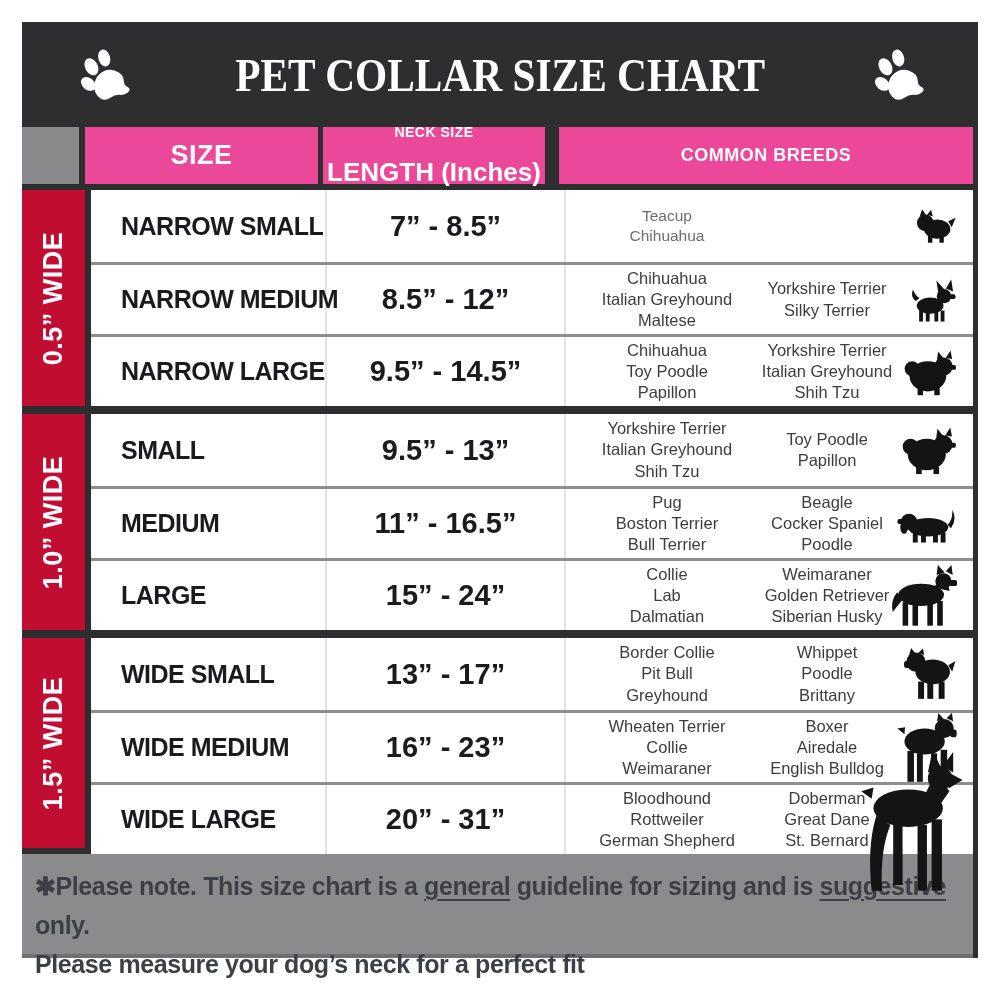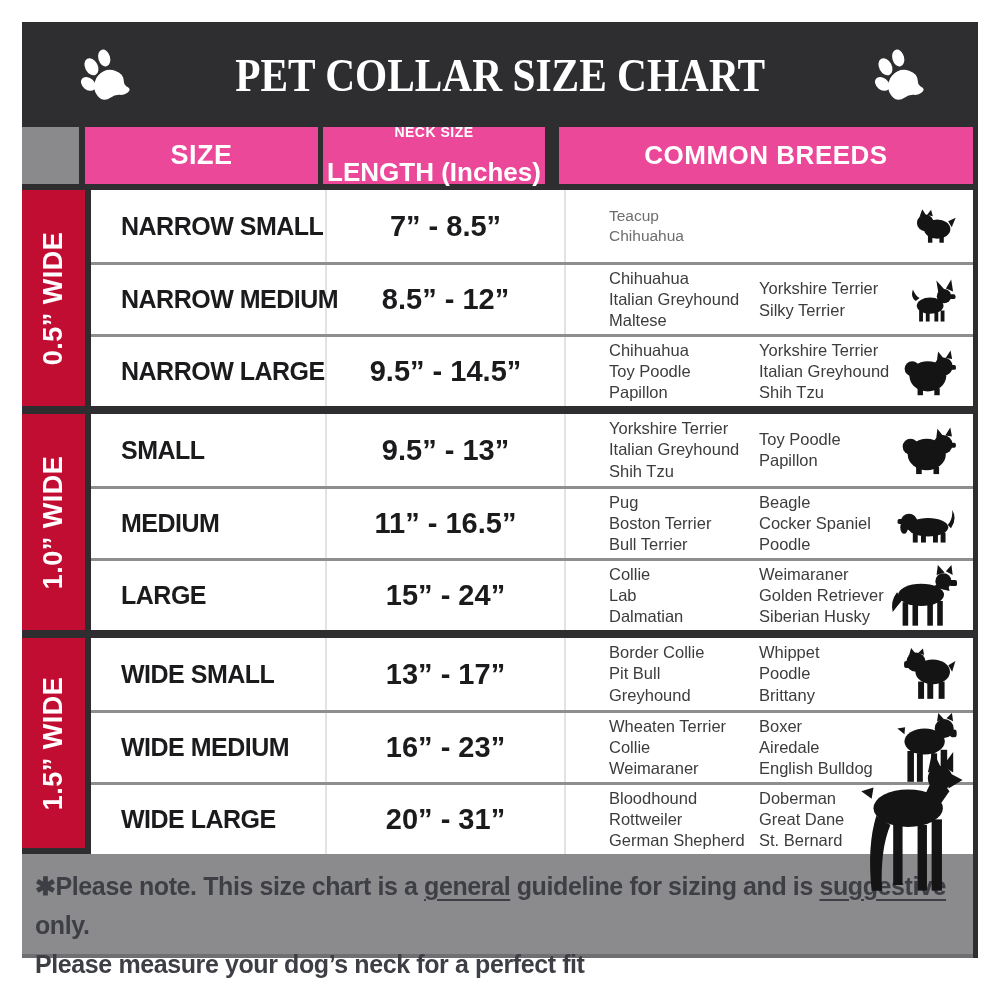--- a/index.html
+++ b/index.html
@@ -20,40 +20,40 @@
 
   
   .thead { display:flex; background:#2e2d2f; padding-bottom:6px; }
   .corner { width:63px; height:57px; background:#8a8a8d; border-right:6px solid #2e2d2f; flex:none; }
   .hcell { background:#ec4899; color:#fff; height:57px; display:flex; align-items:center;
            justify-content:center; font-weight:700; }
   .h-size   { width:233px; margin-right:5px; font-size:27px; letter-spacing:.5px; flex:none; }
   .h-length { width:222px; margin-right:5px; flex-direction:column; line-height:1.05; flex:none;gap:20px; }
   .h-length .sub { font-size:14px; letter-spacing:.5px; }
   .h-length .main{ font-size:26px; }
-  .h-breeds { flex:1; font-size:26px; letter-spacing:.5px;margin-left:9px; }
+  .h-breeds { flex:1; font-size:18px; letter-spacing:.5px;margin-left:9px; }
 
   
   .group { display:flex; }
   .strip { width:69px; flex:none; background:#c20d33; border-right:6px solid #2e2d2f;
            display:flex; align-items:center; justify-content:center; }
   .group-last .strip { border-bottom:6px solid #2e2d2f; }
   .strip span { transform:rotate(-90deg); white-space:nowrap; color:#fff;
                 font-size:27px; font-weight:700; letter-spacing:.5px; }
   .grouprows { flex:1; display:flex; flex-direction:column; background:#fff; }
   .row { display:flex; height:72px; align-items:stretch; background:#fff; }
   .row + .row { border-top:3px solid #8e8e91; }
   .gdivider { height:8px; background:#2e2d2f; }
 
   .c-size { width:236px; flex:none; border-right:2px solid #e3e3e3; display:flex; align-items:center;
             padding-left:30px; font-size:25px; font-weight:700; letter-spacing:-0.5px; color:#1b1b1d;
             white-space:nowrap; }
   .c-length { width:239px; flex:none; border-right:2px solid #e3e3e3; display:flex; align-items:center;
               justify-content:center; font-size:29px; font-weight:700; color:#1b1b1d; white-space:nowrap; }
-  .c-breeds { flex:1; display:flex; align-items:center; position:relative; padding-left:43px; }
+  .c-breeds { flex:1; display:flex; align-items:center; position:relative; padding-left:26px;text-align:center; }
   .bcol { width:150px; font-size:16.5px; color:#3c3c3e; line-height:1.28; flex:none; }
   .bcol2 { width:170px; }
   .bline { display:block; white-space:nowrap; }
   .row-first-breeds .bcol { color:#6e6e70; font-size:15.5px; }
 
   
   .dicon { position:absolute; right:16px; top:50%; transform:translateY(-50%); z-index:2; }
   .dicon svg { display:block; }
   .dg { fill:#141414; }
   .dicon-doberman { top:auto; transform:none; bottom:-46px; right:10px; }

